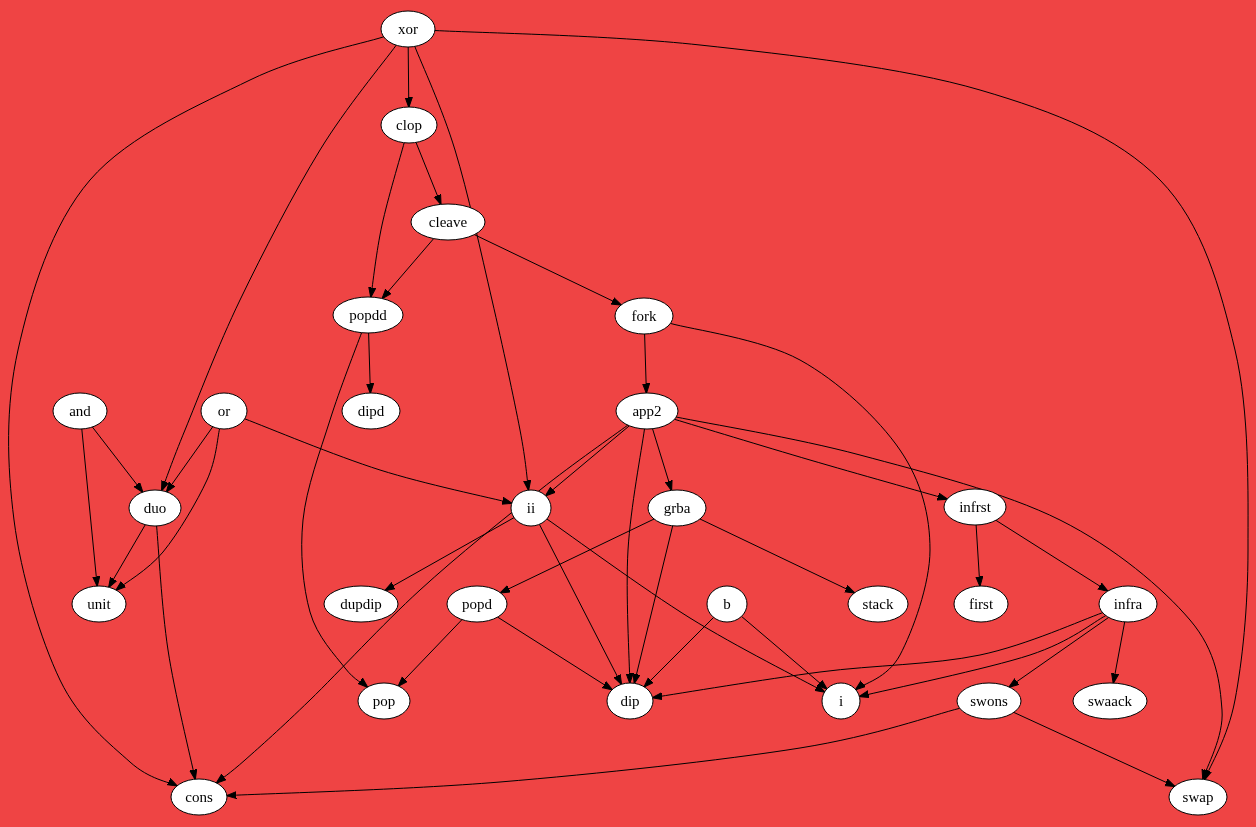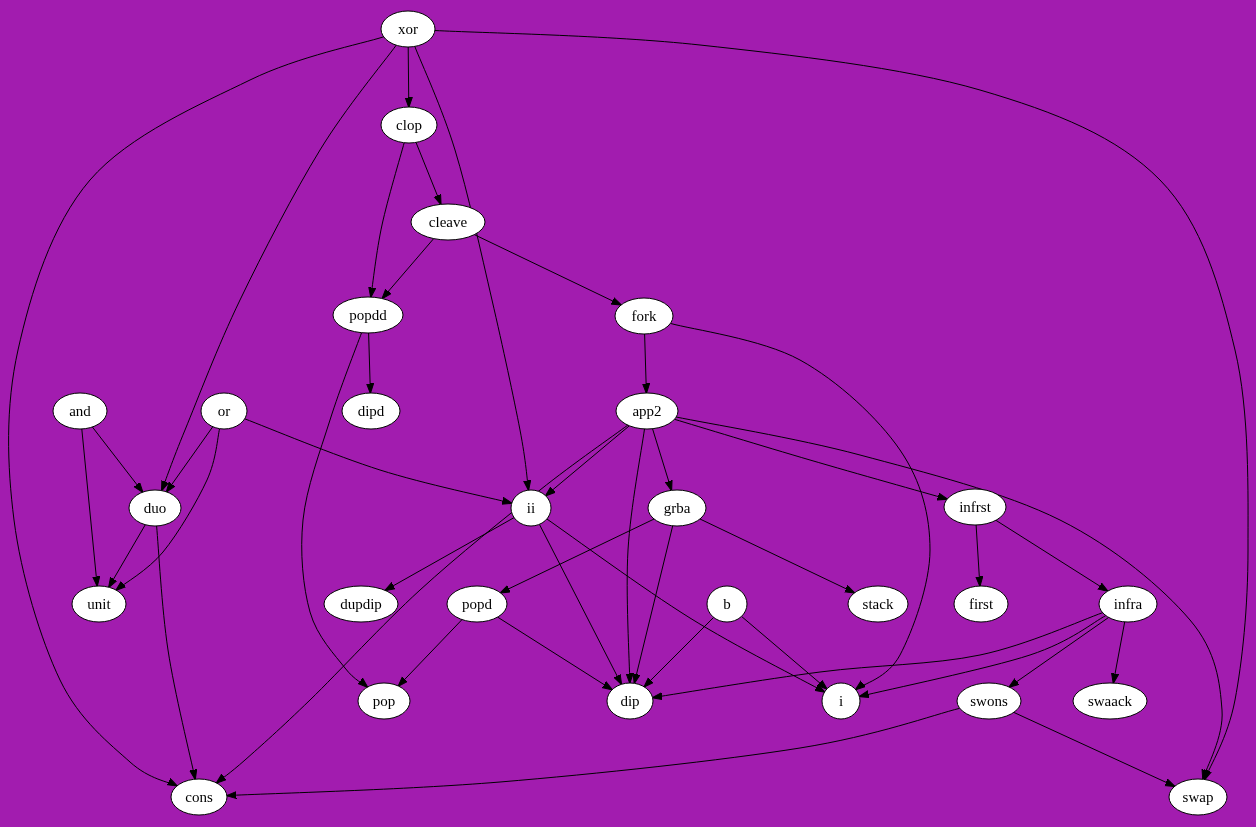--- a/index.html
+++ b/index.html
@@ -5,21 +5,21 @@
   html, body {
     margin: 0;
     padding: 0;
     background: #ffffff;
     font-family: "Liberation Serif", "DejaVu Serif", serif;
   }
   .canvas {
     position: relative;
     width: 1256px;
     height: 827px;
-    background: #a21caf;
+    background: #ef4444;
     overflow: hidden;
   }
   svg.graph {
     display: block;
   }
   svg.graph ellipse {
     fill: #ffffff;
     stroke: #000000;
     stroke-width: 1;
   }

